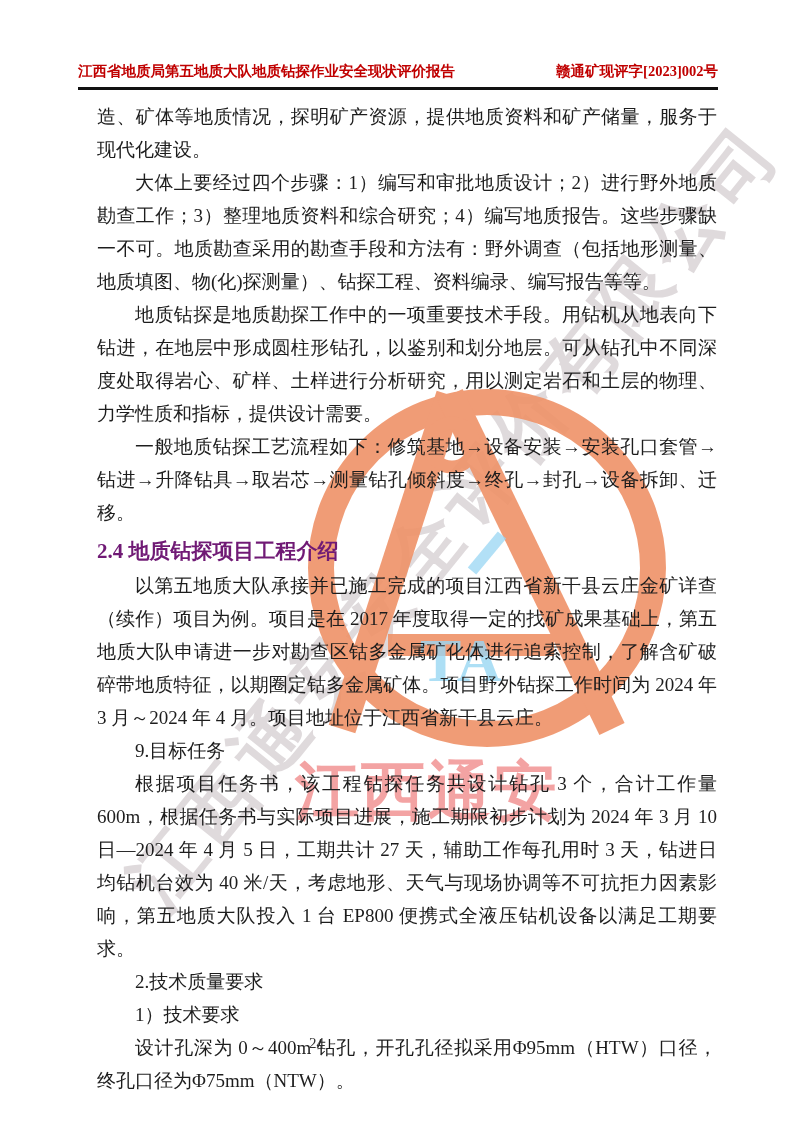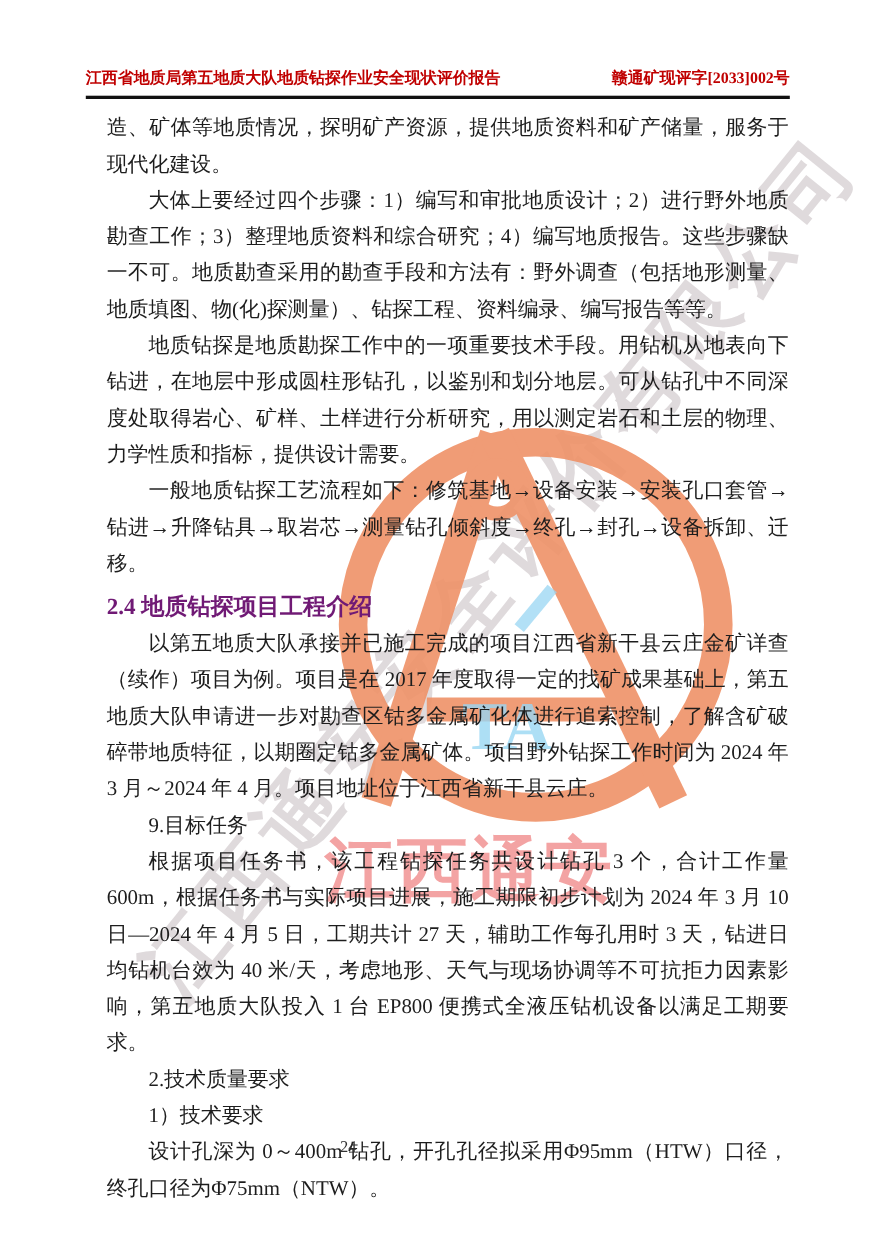--- a/index.html
+++ b/index.html
@@ -71,21 +71,21 @@
 
       <path d="M172,188 L202,152" fill="none" stroke="#8ED2F2" stroke-width="11" opacity="0.75"></path>
       <text x="120" y="298" font-size="62" font-weight="bold" fill="#8ED2F2" opacity="0.8" font-family="Liberation Serif, DejaVu Serif, serif">TA</text>
     </svg>
 
     <div class="wm-red">江西通安</div>
   </div>
 
   <div class="header">
     <span class="header-left">江西省地质局第五地质大队地质钻探作业安全现状评价报告</span>
-    <span class="header-right">赣通矿现评字[2033]002号</span>
+    <span class="header-right">赣通矿现评字[2023]002号</span>
   </div>
   <div class="header-rule"></div>
 
   <div class="body">
     <p class="cont">造、矿体等地质情况，探明矿产资源，提供地质资料和矿产储量，服务于现代化建设。</p>
     <p class="ind">大体上要经过四个步骤：1）编写和审批地质设计；2）进行野外地质勘查工作；3）整理地质资料和综合研究；4）编写地质报告。这些步骤缺一不可。地质勘查采用的勘查手段和方法有：野外调查（包括地形测量、地质填图、物(化)探测量）、钻探工程、资料编录、编写报告等等。</p>
     <p class="ind">地质钻探是地质勘探工作中的一项重要技术手段。用钻机从地表向下钻进，在地层中形成圆柱形钻孔，以鉴别和划分地层。可从钻孔中不同深度处取得岩心、矿样、土样进行分析研究，用以测定岩石和土层的物理、力学性质和指标，提供设计需要。</p>
     <p class="ind">一般地质钻探工艺流程如下：修筑基地→设备安装→安装孔口套管→钻进→升降钻具→取岩芯→测量钻孔倾斜度→终孔→封孔→设备拆卸、迁移。</p>
     <h2>2.4 地质钻探项目工程介绍</h2>
     <p class="ind">以第五地质大队承接并已施工完成的项目江西省新干县云庄金矿详查（续作）项目为例。项目是在 2017 年度取得一定的找矿成果基础上，第五地质大队申请进一步对勘查区钴多金属矿化体进行追索控制，了解含矿破碎带地质特征，以期圈定钴多金属矿体。项目野外钻探工作时间为 2024 年 3 月～2024 年 4 月。项目地址位于江西省新干县云庄。</p>

